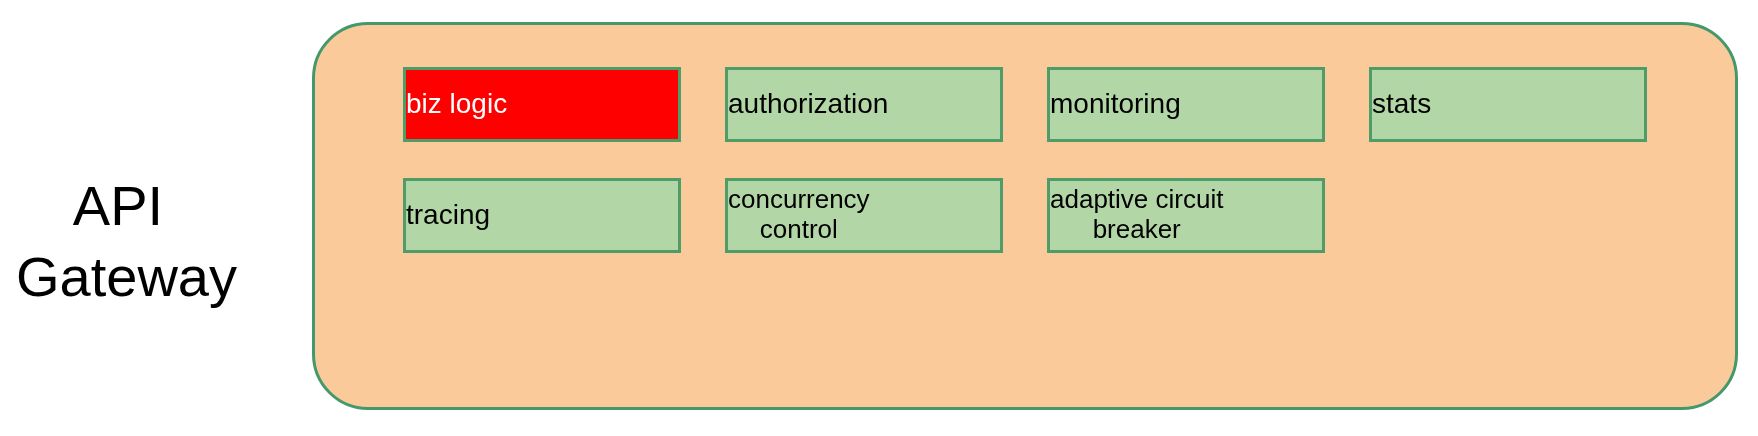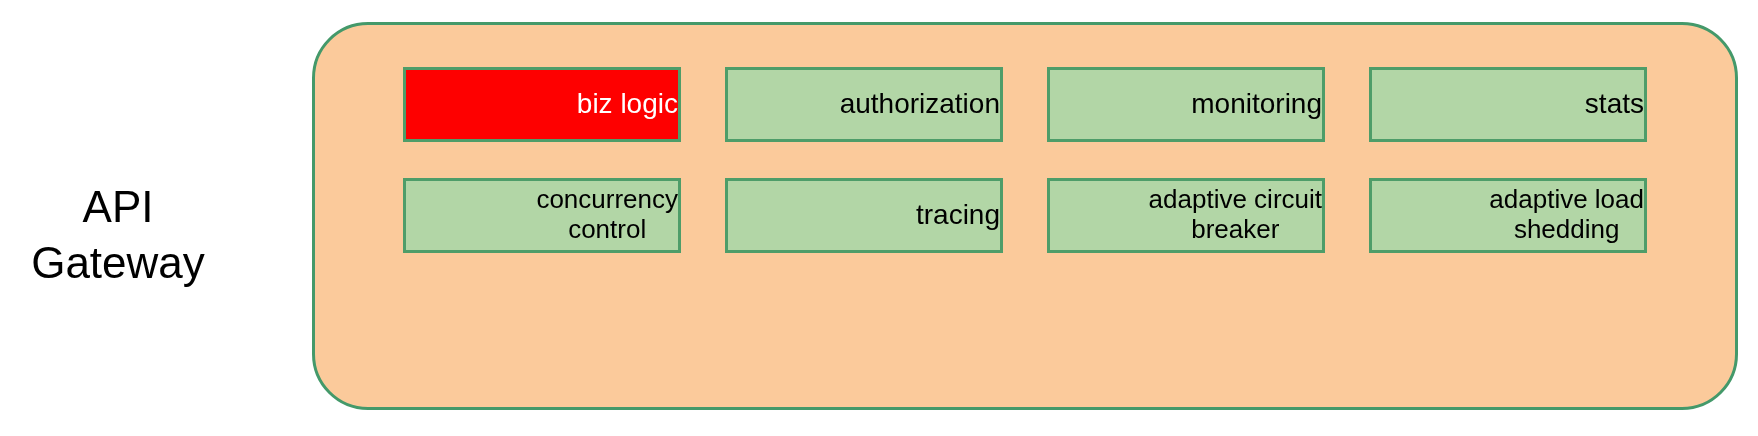--- a/index.html
+++ b/index.html
@@ -11,24 +11,24 @@
   .canvas {
     position: relative;
     width: 1758px;
     height: 436px;
     background: #ffffff;
     overflow: hidden;
   }
   .gateway-label {
     position: absolute;
     left: 16px;
-    top: 179px;
+    top: 170px;
     width: 204px;
     text-align: center;
-    font-size: 44px;
+    font-size: 56px;
     line-height: 1.27;
     white-space: pre-line;
     color: #000000;
   }
   .gateway-container {
     position: absolute;
     left: 312px;
     top: 22px;
     width: 1426px;
     height: 388px;
@@ -44,21 +44,21 @@
     grid-template-rows: repeat(3, 75px);
     justify-content: space-between;
     align-content: space-between;
     padding: 42px 88px 44px 88px;
   }
   .feature-box {
     background: var(--box-fill);
     border: 3px solid var(--box-border);
     display: flex;
     align-items: center;
-    justify-content: flex-end;
+    justify-content: flex-start;
     text-align: center;
     font-size: 28px;
     line-height: 1.15;
     color: #000000;
   }
   .feature-box.twoline { font-size: 26px; }
   .feature-box.highlight {
     background: var(--highlight-fill);
     color: var(--highlight-text);
   }
@@ -77,30 +77,26 @@
         </div>
         <div class="feature-box">
           <span class="feature-label">authorization</span>
         </div>
         <div class="feature-box">
           <span class="feature-label">monitoring</span>
         </div>
         <div class="feature-box">
           <span class="feature-label">stats</span>
         </div>
+        <div class="feature-box">
+          <span class="feature-label">tracing</span>
+        </div>
         <div class="feature-box twoline">
           <span class="feature-label">concurrency
 control</span>
         </div>
-        <div class="feature-box">
-          <span class="feature-label">tracing</span>
-        </div>
         <div class="feature-box twoline">
           <span class="feature-label">adaptive circuit
 breaker</span>
-        </div>
-        <div class="feature-box twoline">
-          <span class="feature-label">adaptive load
-shedding</span>
         </div>
       </div>
   </div>
 </div>
 
 </body></html>

